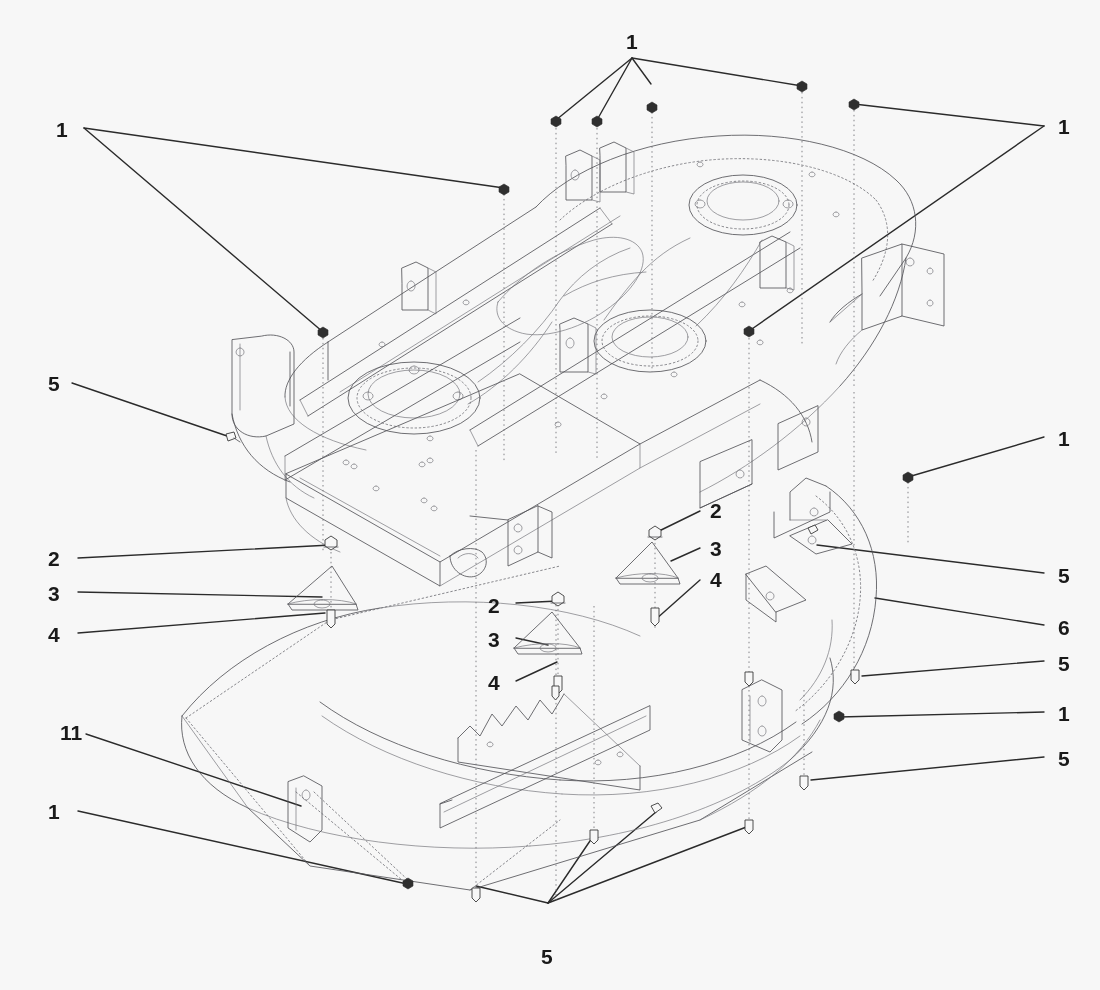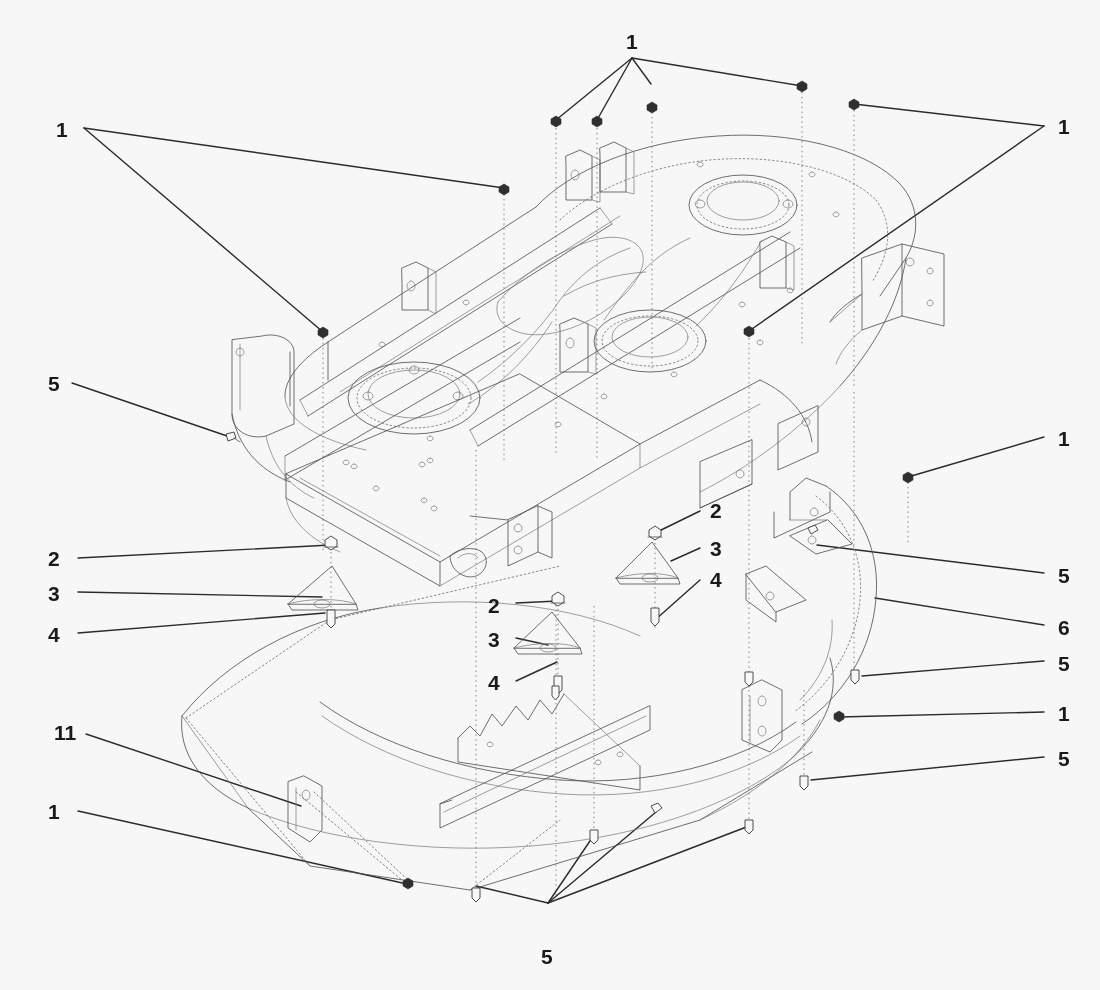--- a/index.html
+++ b/index.html
@@ -399,18 +399,18 @@
     <span class="callout" style="left:710px; top:538px;">3</span>
     <span class="callout" style="left:710px; top:569px;">4</span>
     <span class="callout" style="left:488px; top:595px;">2</span>
     <span class="callout" style="left:488px; top:629px;">3</span>
     <span class="callout" style="left:488px; top:672px;">4</span>
     <span class="callout" style="left:1058px;top:565px;">5</span>
     <span class="callout" style="left:1058px;top:617px;">6</span>
     <span class="callout" style="left:1058px;top:653px;">5</span>
     <span class="callout" style="left:1058px;top:703px;">1</span>
     <span class="callout" style="left:1058px;top:748px;">5</span>
-    <span class="callout" style="left:54px;  top:722px;">11</span>
+    <span class="callout" style="left:60px;  top:722px;">11</span>
     <span class="callout" style="left:48px;  top:801px;">1</span>
     <span class="callout" style="left:541px; top:946px;">5</span>
   </div>
 
 </div>
 
 </body></html>

